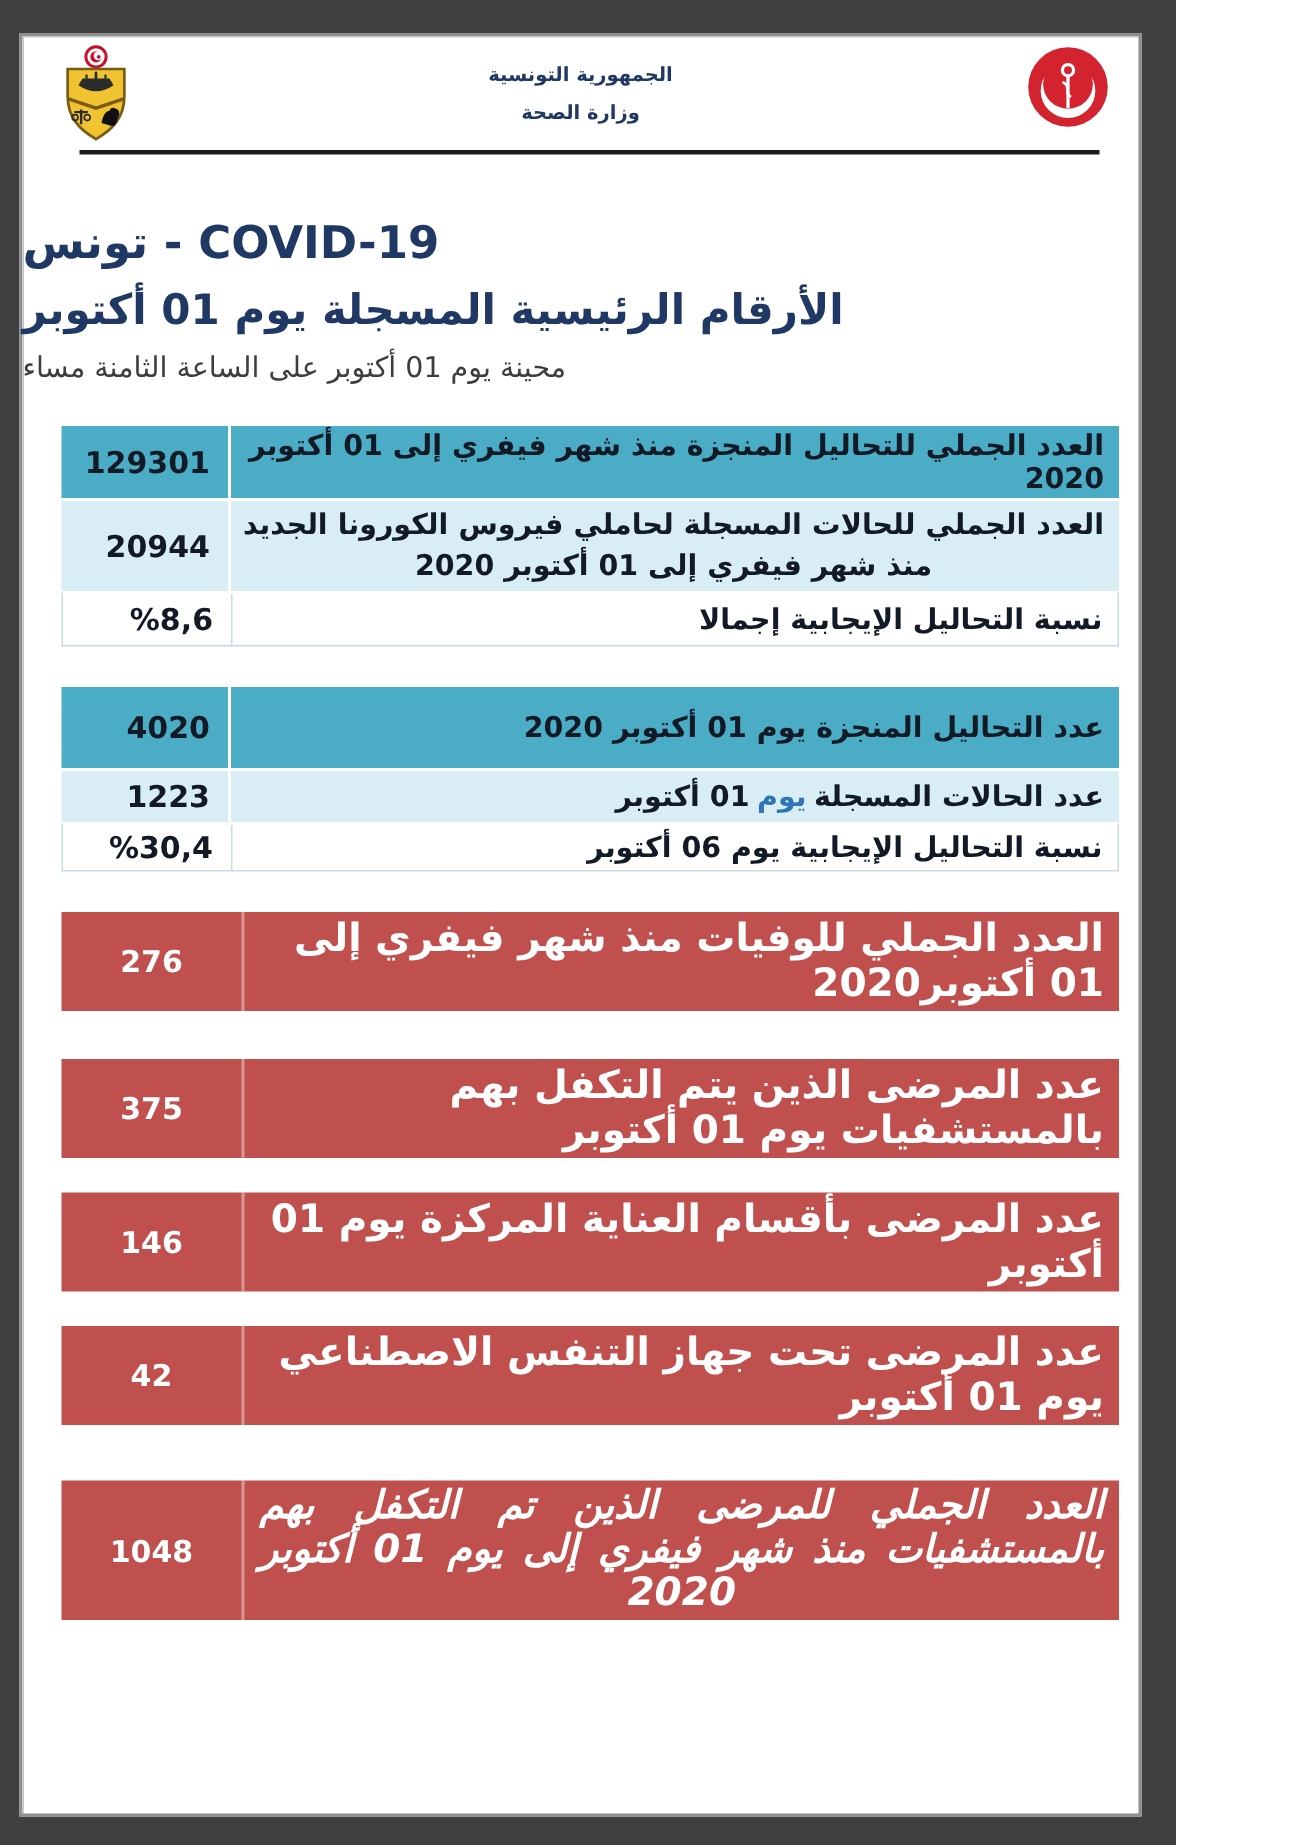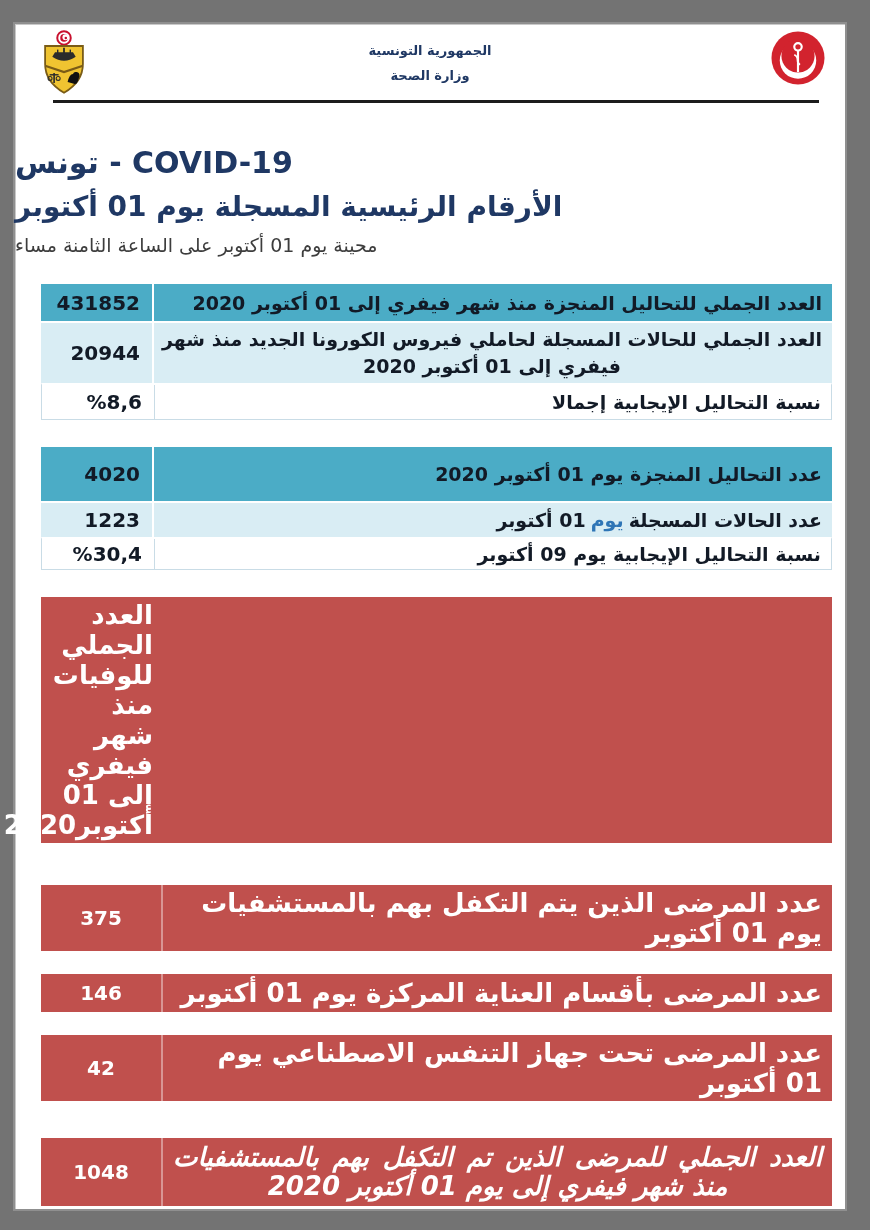--- a/index.html
+++ b/index.html
@@ -1,19 +1,19 @@
 <!DOCTYPE html>
 <html><head>
 <meta charset="utf-8">
 <style>
   * { margin:0; padding:0; box-sizing:border-box; }
   html,body { background:#ffffff; }
   body { font-family:"DejaVu Sans", sans-serif; }
 
-  .page { position:relative; width:870px; height:1230px; background:#737373; overflow:hidden; }
+  .page { position:relative; width:784px; height:1230px; background:#404040; overflow:hidden; }
   .frame { position:absolute; left:13px; top:22px; right:23px; bottom:19px;
            border:2px solid #8f8f8f; box-shadow:1px 1px 0 #c9c9c9 inset; background:#ffffff; }
 
   
   .header { display:flex; justify-content:space-between; align-items:flex-start; padding:5px 18px 0 22px; height:74px; }
   .gov { text-align:center; color:#1F3864; font-weight:bold; font-size:13px; padding-top:14px; direction:rtl; }
   .gov .line2 { margin-top:10px; }
   .rule { height:3px; background:#1c1c1c; margin:2px 26px 0 38px; }
 
   
@@ -45,21 +45,21 @@
 
   
   .banner { display:grid; grid-template-columns:122px 1fr; background:#C0504D; color:#ffffff; }
   .rnum { display:flex; align-items:center; justify-content:center;
           font-weight:bold; font-size:20px; border-right:2px solid rgba(255,255,255,0.40); }
   .rlbl { direction:rtl; display:flex; align-items:center; font-weight:bold; font-size:26px;
           padding:3px 10px 3px 10px; }
   .rlbl > span { width:100%; text-align:right; }
   .rlbl.just > span { text-align:justify; text-align-last:center; line-height:29px;font-style:italic; }
   .b1{min-height:40px; margin-top:27px;}
-  .b2{min-height:43px; margin-top:42px;}
+  .b2{min-height:43px; margin-top:32px;}
   .b3{min-height:38px; margin-top:23px;}
   .b4{min-height:45px; margin-top:23px;}
   .b5{min-height:68px; margin-top:37px;}
 </style>
 </head>
 <body>
 
 <div class="page">
   <div class="frame">
 
@@ -102,21 +102,21 @@
     <div class="titleblock">
       <div class="t1">COVID-19 - تونس</div>
       <div class="t2">الأرقام الرئيسية المسجلة يوم 01 أكتوبر</div>
       <div class="t3">محينة يوم 01 أكتوبر على الساعة الثامنة مساء</div>
     </div>
 
     <div class="stats">
 
       <div>
         <div class="trow teal h37">
-          <div class="num">431852</div>
+          <div class="num">129301</div>
           <div class="lbl">
               <span>العدد الجملي للتحاليل المنجزة منذ شهر فيفري إلى 01 أكتوبر 2020</span>
             </div>
         </div>
         <div class="trow light h62">
           <div class="num">20944</div>
           <div class="lbl just">
               <span>العدد الجملي للحالات المسجلة لحاملي فيروس الكورونا الجديد منذ شهر فيفري إلى 01 أكتوبر 2020</span>
             </div>
         </div>
@@ -137,26 +137,27 @@
         </div>
         <div class="trow light h36">
           <div class="num">1223</div>
           <div class="lbl">
             <span><span>عدد الحالات المسجلة</span><span class="hl">يوم</span><span>01 أكتوبر</span></span>
           </div>
         </div>
         <div class="trow whiterow h33">
           <div class="num">%30,4</div>
           <div class="lbl">
-              <span>نسبة التحاليل الإيجابية يوم 09 أكتوبر</span>
+              <span>نسبة التحاليل الإيجابية يوم 06 أكتوبر</span>
             </div>
         </div>
       </div>
 
       <div class="banner b1">
+        <div class="rnum">276</div>
         <div class="rlbl">
             <span>العدد الجملي للوفيات منذ شهر فيفري إلى 01 أكتوبر2020</span>
           </div>
       </div>
 
       <div class="banner b2">
         <div class="rnum">375</div>
         <div class="rlbl">
             <span>عدد المرضى الذين يتم التكفل بهم بالمستشفيات يوم 01 أكتوبر</span>
           </div>

